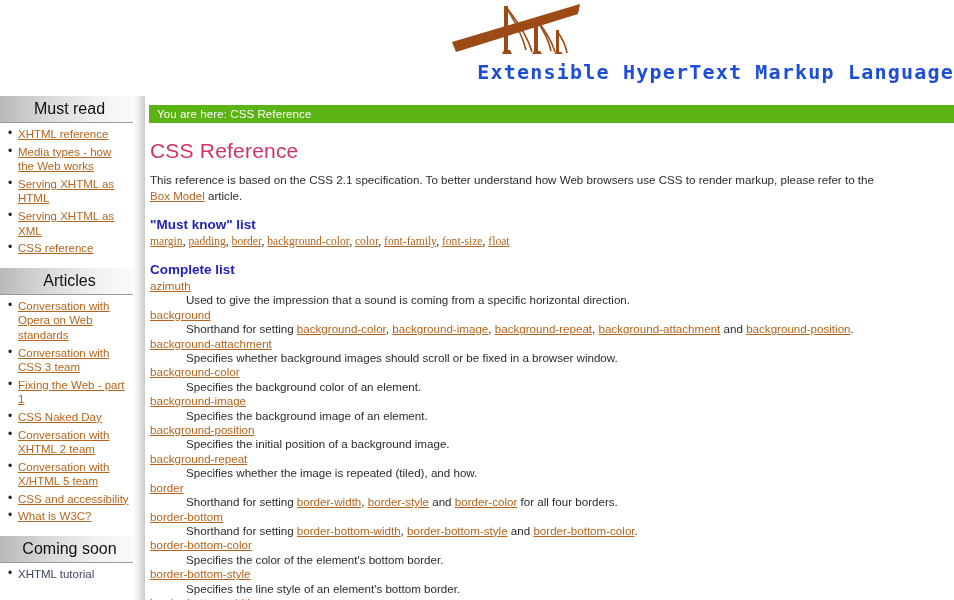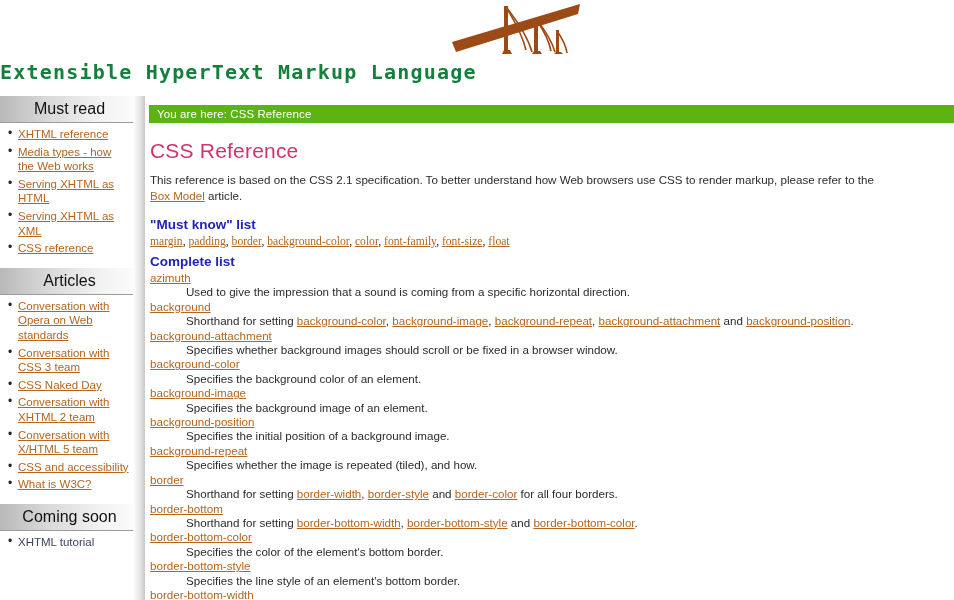--- a/index.html
+++ b/index.html
@@ -26,26 +26,26 @@
   }
   .logo-wrap {
     position: absolute;
     left: 452px; top: 2px;
     width: 130px; height: 55px;
   }
   .logo-wrap svg { display: block; }
   .site-title {
     position: absolute;
     left: 0; right: 0; top: 60px;
-    text-align: left;
+    text-align: right;
     font-family: "DejaVu Sans Mono", "Liberation Mono", monospace;
     font-size: 20px;
     font-weight: bold;
     letter-spacing: 1.2px;
-    color: #15803d;
+    color: #1d4ed8;
   }
 
   
   .columns {
     position: relative;
     height: 504px;
   }
 
   
   .rail {
@@ -141,21 +141,21 @@
     max-width: 742px;
   }
   p.intro a { color: #b5651d; text-decoration: underline; }
 
   h2.sec {
     margin: 0 0 2px 0;
     font-size: 13.5px;
     color: #2222bb;
     font-weight: bold;
   }
-  h2.sec.second { margin-top: 5px; }
+  h2.sec.second { margin-top: 13px; }
 
   p.mustknow {
     margin: 0 0 2px 0;
     font-size: 11.6px;
     color: #2b2b2b;
     line-height: 15px;
     font-family: Liberation Serif, serif;
   }
   p.mustknow a { color: #b5651d; text-decoration: underline; }
 
@@ -222,20 +222,21 @@
           <li><a href="#">XHTML reference</a></li>
           <li><a href="#">Media types - how the Web works</a></li>
           <li><a href="#">Serving XHTML as HTML</a></li>
           <li><a href="#">Serving XHTML as XML</a></li>
           <li><a href="#">CSS reference</a></li>
         </ul>
         <div class="side-sec-head">Articles</div>
         <ul class="side-list">
           <li><a href="#">Conversation with Opera on Web standards</a></li>
           <li><a href="#">Conversation with CSS 3 team</a></li>
+          <li><a href="#">Fixing the Web - part 1</a></li>
           <li><a href="#">CSS Naked Day</a></li>
           <li><a href="#">Conversation with XHTML 2 team</a></li>
           <li><a href="#">Conversation with X/HTML 5 team</a></li>
           <li><a href="#">CSS and accessibility</a></li>
           <li><a href="#">What is W3C?</a></li>
         </ul>
         <div class="side-sec-head">Coming soon</div>
         <ul class="side-list plain">
           <li>XHTML tutorial</li>
         </ul>

